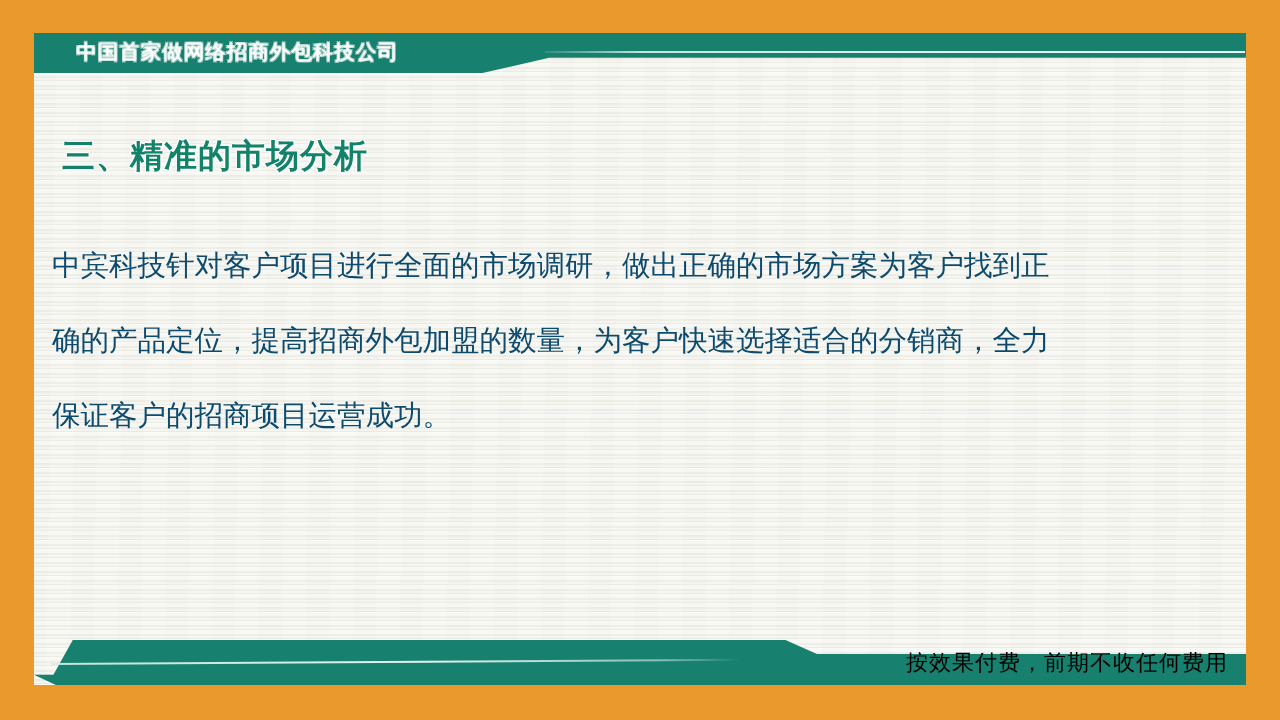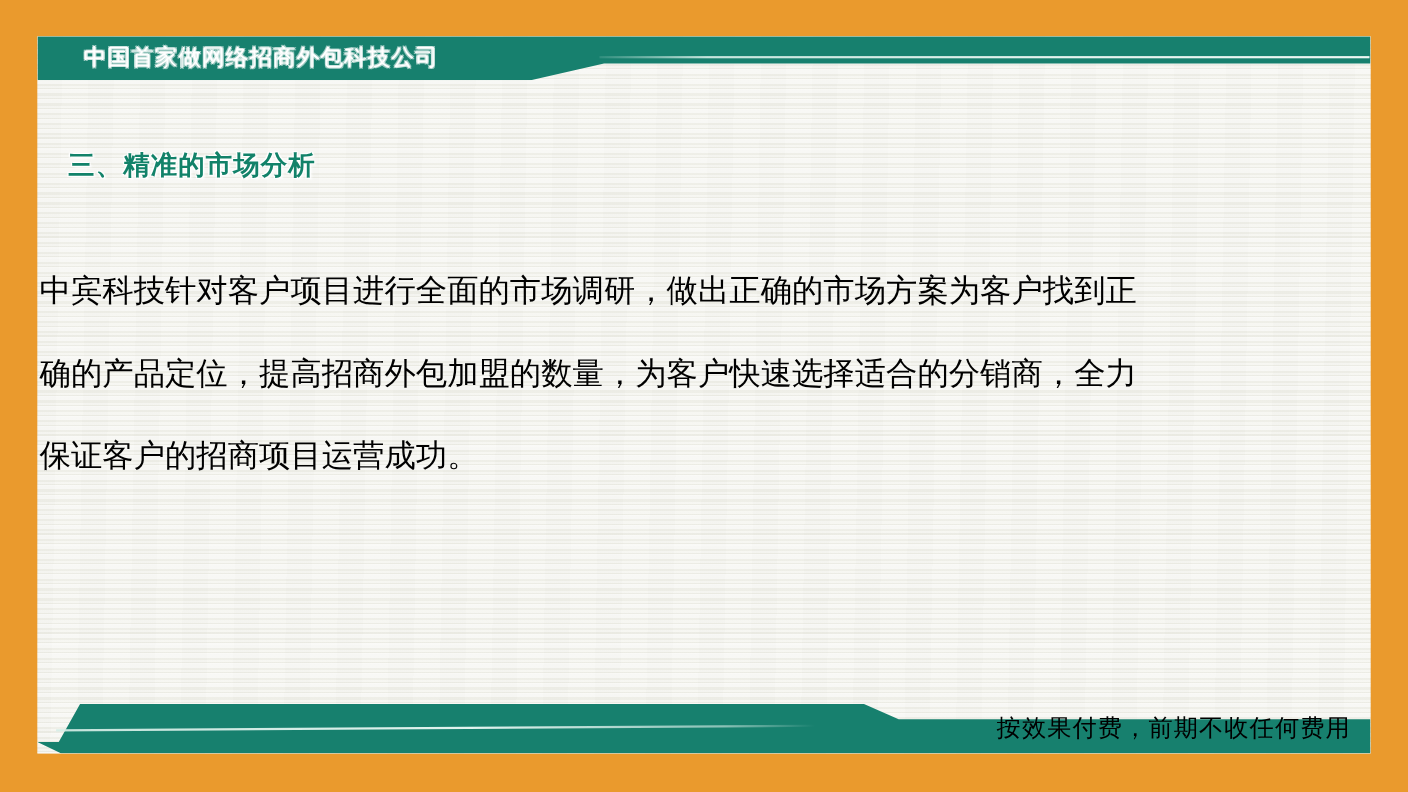--- a/index.html
+++ b/index.html
@@ -106,40 +106,40 @@
   }
 
   
   .section-heading {
     position: absolute;
     left: 62px;
     top: 134px;
     z-index: 4;
     color: #128269;
     font-family: "DejaVu Sans", "Liberation Sans", sans-serif;
-    font-size: 24px;
+    font-size: 33px;
     font-weight: bold;
     letter-spacing: 1px;
     white-space: nowrap;
     text-shadow:
       -1px -1px 0 rgba(255,255,255,0.85),
        1px -1px 0 rgba(255,255,255,0.85),
       -1px  1px 0 rgba(255,255,255,0.85),
        1px  1px 0 rgba(255,255,255,0.85),
        2px  2px 2px rgba(255,255,255,0.7);
   }
 
   
   .body-text {
     position: absolute;
-    left: 36px;
+    left: 52px;
     top: 228px;
     width: 1140px;
     z-index: 4;
-    color: #000000;
+    color: #0c4a6e;
     font-family: Liberation Serif, serif;
     font-size: 28.5px;
     font-weight: normal;
     line-height: 75px;
     letter-spacing: 0px;
     text-align: justify;
     text-justify: inter-character;
   }
   .body-text .line {
     display: block;

